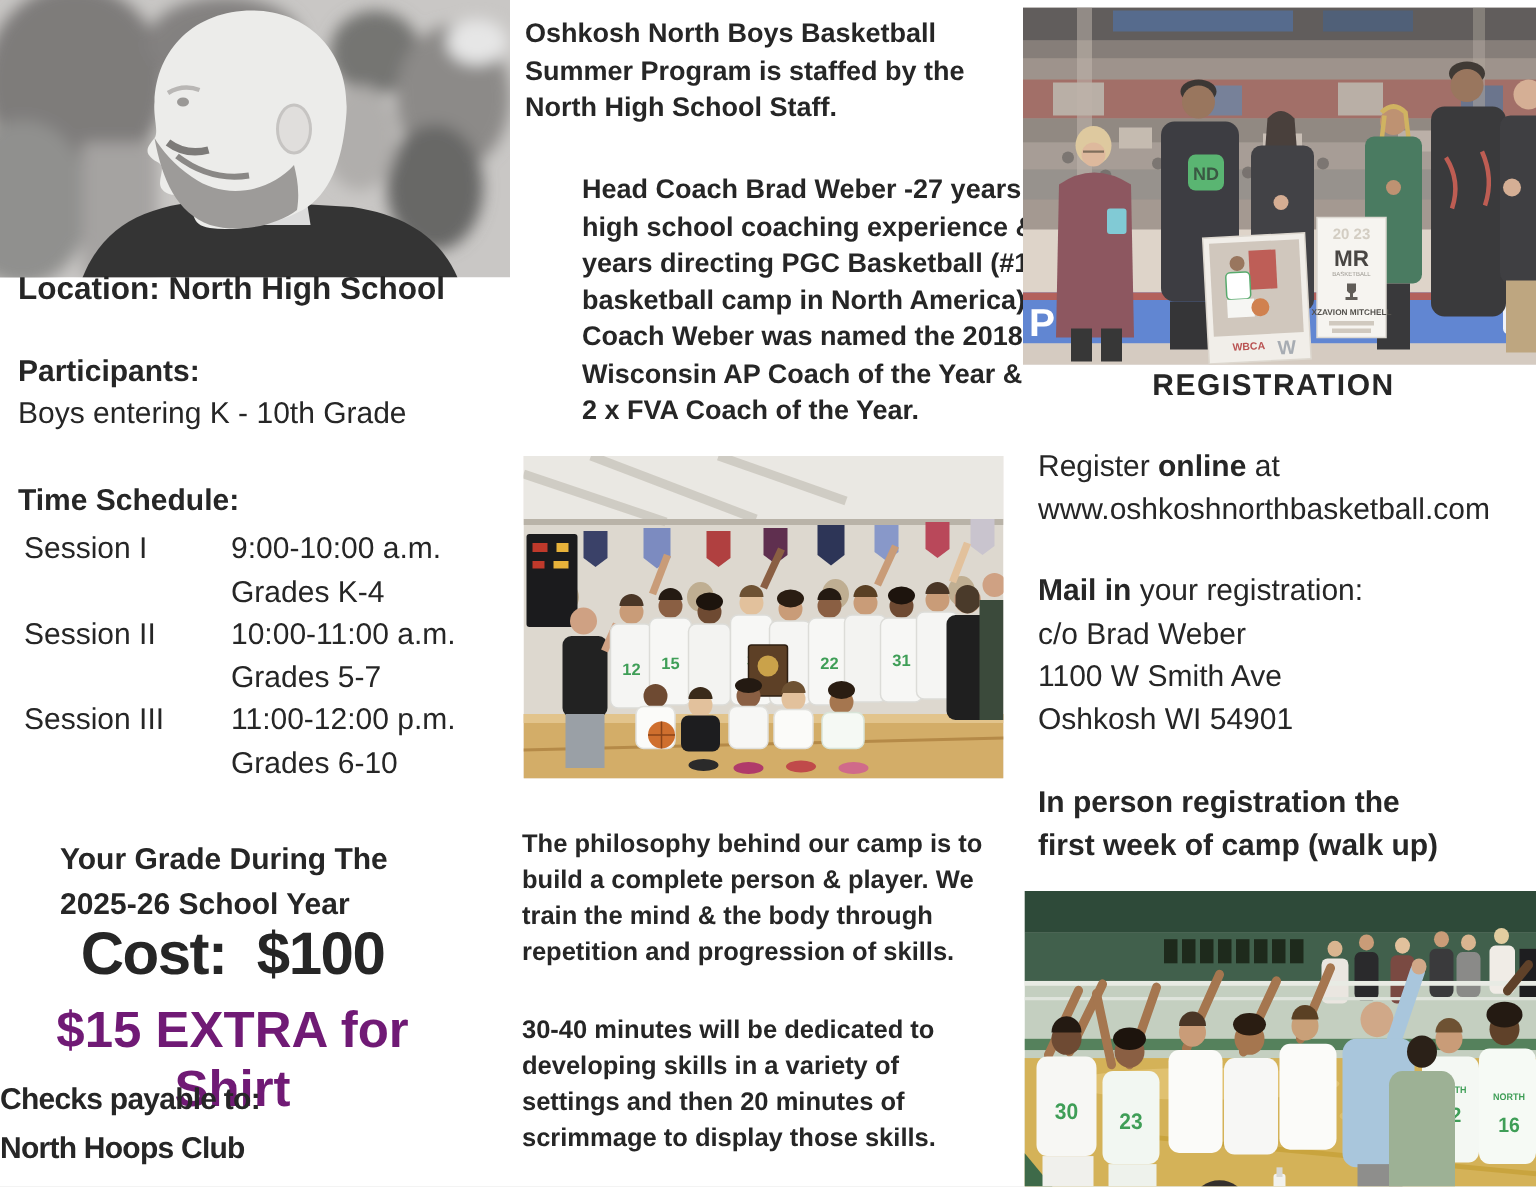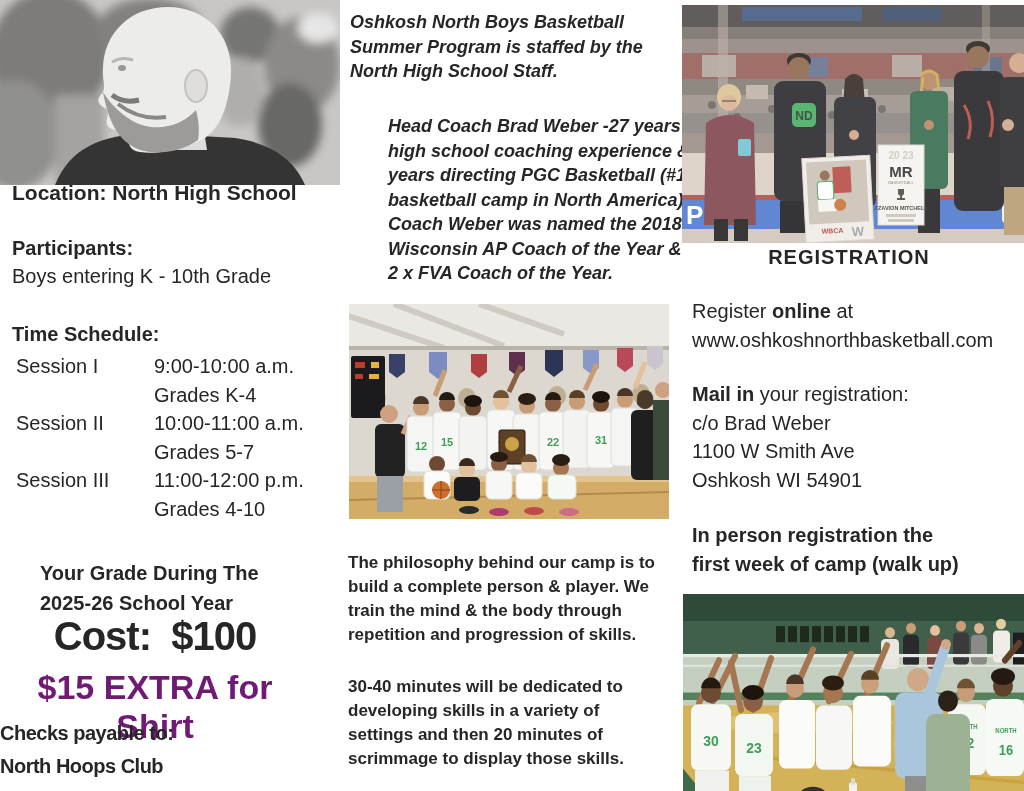--- a/index.html
+++ b/index.html
@@ -23,21 +23,21 @@
   .grade-note{left:0;top:559px;width:310px;font-size:20px;font-weight:bold;
               line-height:29.5px;white-space:pre-line;padding-left:40px;}
   .cost{left:0;top:614px;width:310px;text-align:center;font-size:40px;font-weight:bold;
         white-space:pre;letter-spacing:-1px;}
   .shirt{left:0;top:668px;width:310px;text-align:center;font-size:34px;font-weight:bold;color:#701a75;}
   .checks{left:0;top:717px;width:310px;text-align:left;font-size:20px;font-weight:bold;
           line-height:33px;letter-spacing:-0.5px;white-space:pre-line;}
 
   
   .mid-p{width:330px;font-size:18px;font-weight:bold;line-height:24.5px;white-space:pre-line;}
-  .intro{font-style:italic;}
+  .intro{}
   .intro-p1{left:350px;top:10px;}
   .intro-p2{left:344px;top:114px;margin-left:44px;}
   .photo-team{left:349px;top:304px;width:320px;height:215px;}
   .phil{font-size:17px;line-height:24px;}
   .phil-p1{left:348px;top:551px;}
   .phil-p2{left:348px;top:675px;}
 
   
   .photo-ceremony{left:682px;top:5px;width:342px;height:238px;}
   .reg-title{left:683px;top:246px;width:332px;text-align:center;font-size:20px;font-weight:bold;letter-spacing:1px;}
@@ -98,21 +98,21 @@
       <div>Grades K-4</div>
     </div>
     <div>Session II</div>
     <div>
       <div>10:00-11:00 a.m.</div>
       <div>Grades 5-7</div>
     </div>
     <div>Session III</div>
     <div>
       <div>11:00-12:00 p.m.</div>
-      <div>Grades 4-10</div>
+      <div>Grades 6-10</div>
     </div>
   </div>
 
   <div class="abs grade-note">Your Grade During The
 2025-26 School Year</div>
   <div class="abs cost">Cost:  $100</div>
   <div class="abs shirt">$15 EXTRA for Shirt</div>
   <div class="abs checks">Checks payable to:
 North Hoops Club</div>
 

